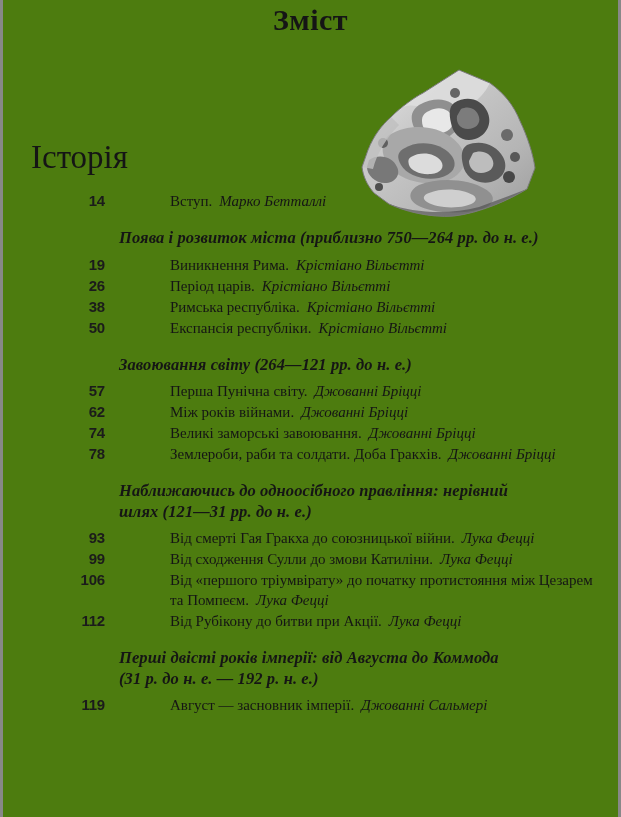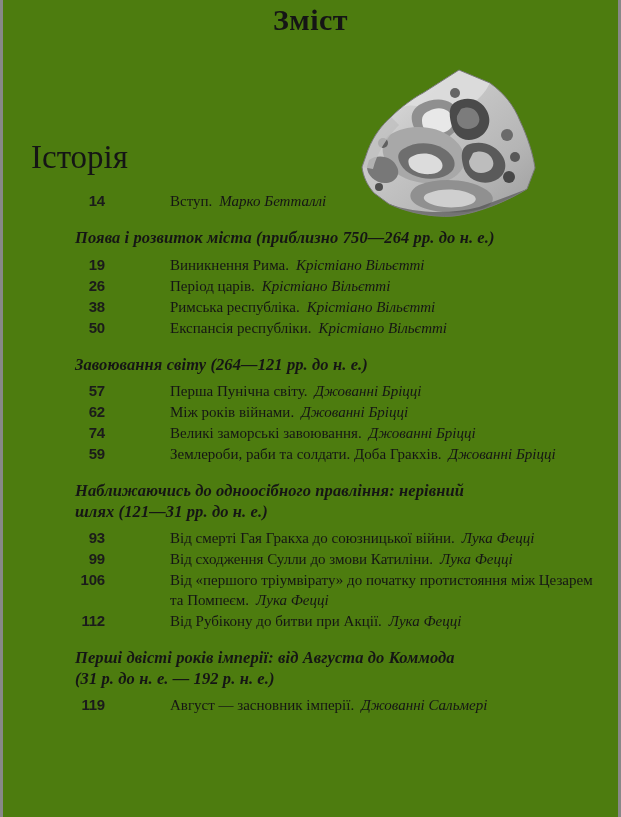--- a/index.html
+++ b/index.html
@@ -44,21 +44,21 @@
     width:458px;
     font-size:15px; line-height:20px;
     white-space:pre-line;
   }
   .toc-author {
     font-style:italic;
     margin-left:7px;
     white-space:normal;
   }
   .section-heading {
-    margin:17px 0 6px 72px;
+    margin:17px 0 6px 116px;
     width:458px;
     font-size:16.5px; line-height:20.5px;
     font-weight:700; font-style:italic;
     white-space:pre-line;
     letter-spacing:0.1px;
   }
 </style>
 </head>
 <body>
 
@@ -140,21 +140,21 @@
       </div>
       <div class="toc-row">
         <div class="toc-page-num">62</div>
         <div class="toc-text"><span>Між років війнами.</span><span class="toc-author">Джованні Бріцці</span></div>
       </div>
       <div class="toc-row">
         <div class="toc-page-num">74</div>
         <div class="toc-text"><span>Великі заморські завоювання.</span><span class="toc-author">Джованні Бріцці</span></div>
       </div>
       <div class="toc-row">
-        <div class="toc-page-num">59</div>
+        <div class="toc-page-num">78</div>
         <div class="toc-text"><span>Землероби, раби та солдати. Доба Гракхів.</span><span class="toc-author">Джованні Бріцці</span></div>
       </div>
       <div class="section-heading">Наближаючись до одноосібного правління: нерівний
 шлях (121—31 рр. до н. е.)</div>
       <div class="toc-row">
         <div class="toc-page-num">93</div>
         <div class="toc-text"><span>Від смерті Гая Гракха до союзницької війни.</span><span class="toc-author">Лука Фецці</span></div>
       </div>
       <div class="toc-row">
         <div class="toc-page-num">99</div>

